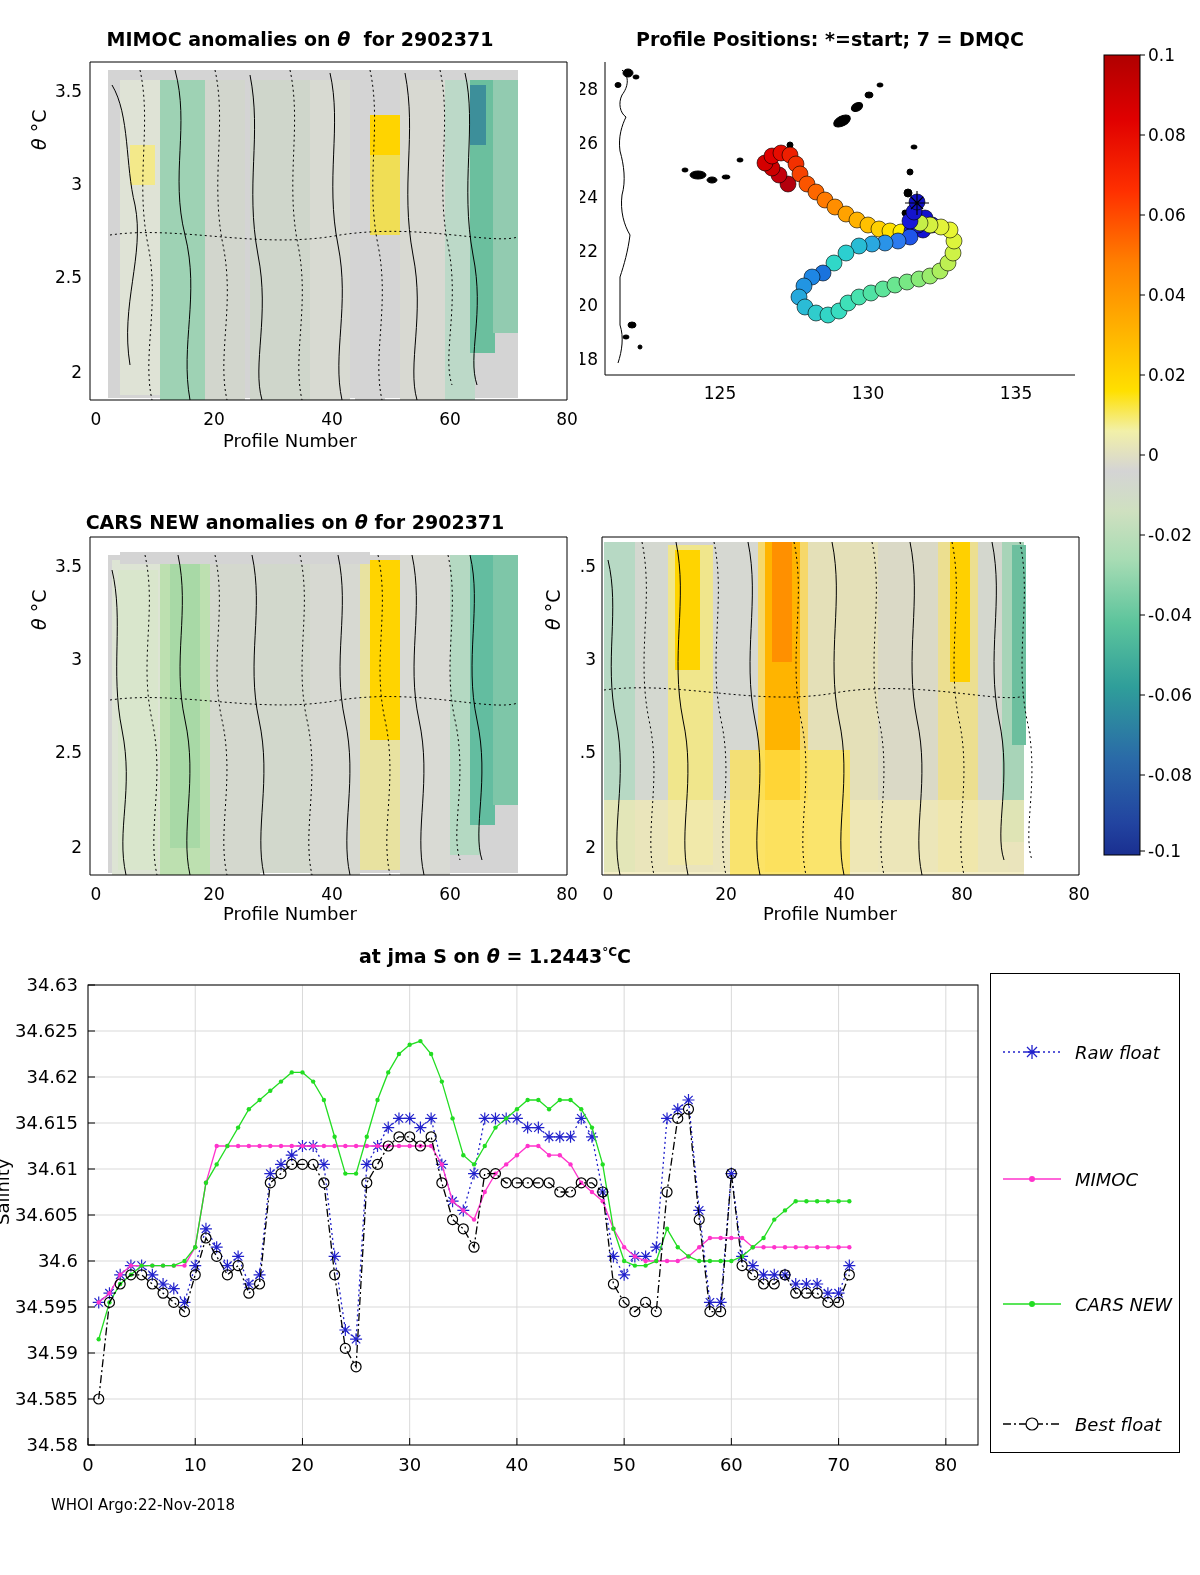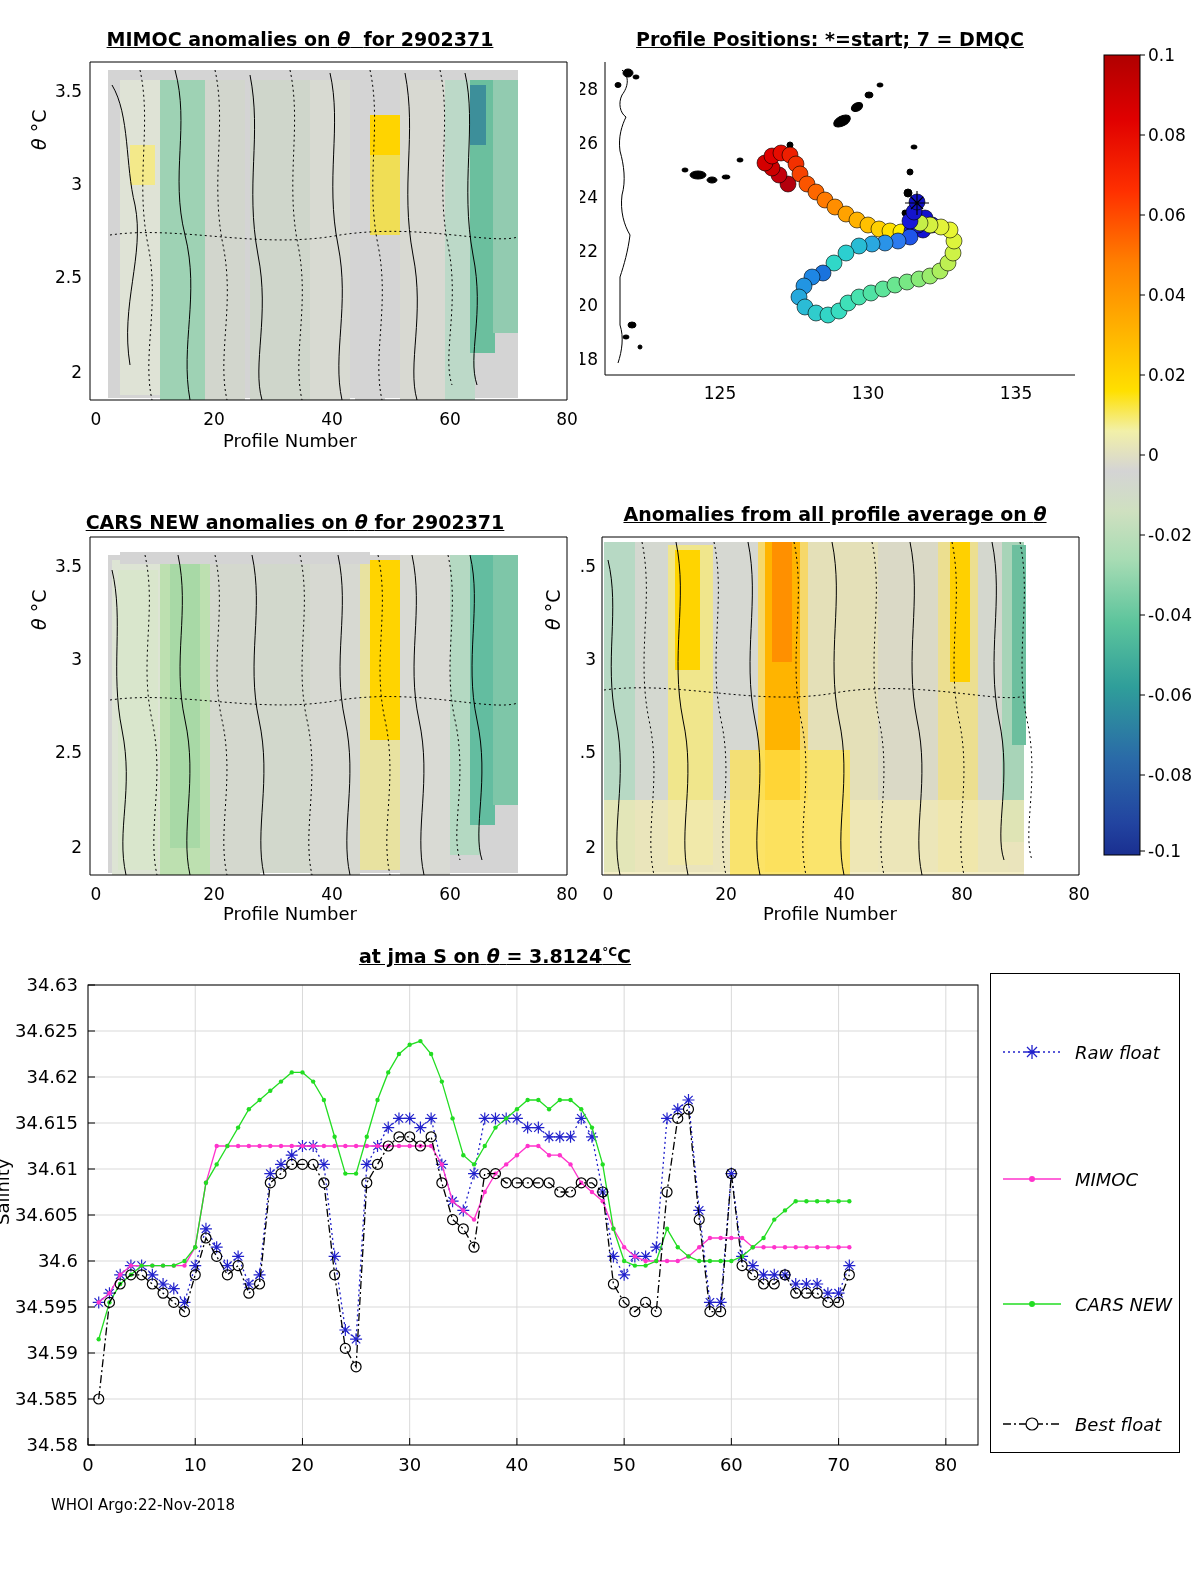--- a/index.html
+++ b/index.html
@@ -1,18 +1,18 @@
 <!DOCTYPE html>
 <html><head>
 <meta charset="utf-8">
 <style>
   html,body{margin:0;padding:0;background:#ffffff;}
   body{width:1200px;height:1575px;font-family:"DejaVu Sans",sans-serif;color:#000;position:relative;overflow:hidden;}
   .fig{position:absolute;}
-  .title{font-weight:bold;font-size:19px;text-align:center;text-decoration:underline;}
+  .title{font-weight:bold;font-size:19px;text-align:center;}
   .axlabel{font-size:18px;}
   .italic{font-style:italic;}
   svg{display:block;}
   .legendbox{position:absolute;border:1px solid #000;box-sizing:border-box;background:#fff;font-style:italic;}
   .footer{position:absolute;font-size:15px;}
 </style>
 </head>
 <body>
 
 <div class="fig" style="left:0;top:0;width:580px;height:470px;">
@@ -311,24 +311,20 @@
       <text x="82" y="353">2</text>
       <text x="82" y="258">2.5</text>
       <text x="82" y="165">3</text>
       <text x="82" y="72">3.5</text>
     </g>
   </svg>
   <div class="axlabel" style="position:absolute;left:0;top:428px;width:580px;text-align:center;">Profile Number</div>
 </div>
 
 <div class="fig" style="left:580px;top:475px;width:520px;height:460px;">
-  <div class="title" style="position:absolute;left:0;top:28px;width:510px;">
-    <span>Anomalies from all profile average on</span>
-    <span class="italic">θ</span>
-  </div>
   <div style="position:absolute;left:-38px;top:155px;transform:rotate(-90deg);transform-origin:left top;font-size:19px;">
     <span class="italic">θ</span>
     <span>°C</span>
   </div>
   <svg width="520" height="420" style="position:absolute;left:0;top:25px;">
     <defs>
         <clipPath id="clipC">
           <rect x="22" y="37" width="477" height="338"></rect>
         </clipPath>
       </defs>
@@ -387,21 +383,21 @@
       <text x="16" y="72">3.5</text>
     </g>
   </svg>
   <div class="axlabel" style="position:absolute;left:0;top:428px;width:500px;text-align:center;">Profile Number</div>
 </div>
 
 <div class="fig" style="left:0;top:935px;width:1200px;height:600px;">
   <div class="title" style="position:absolute;left:0;top:10px;width:990px;">
     <span>at jma S on</span>
     <span class="italic">θ</span>
-    <span>= 3.8124</span><sup style="font-size:12px;">°C</sup>C
+    <span>= 1.2443</span><sup style="font-size:12px;">°C</sup>C
   </div>
   <div style="position:absolute;left:-8px;top:290px;transform:rotate(-90deg);transform-origin:left top;font-size:18px;">Salinity</div>
   <svg id="sal-svg" width="1200" height="560" style="position:absolute;left:0;top:40px;">
       <line x1="88" y1="470" x2="978" y2="470" stroke="#d9d9d9" stroke-width="1"></line>
       <line x1="88" y1="423.9999999999804" x2="978" y2="423.9999999999804" stroke="#d9d9d9" stroke-width="1"></line>
       <line x1="88" y1="377.9999999999608" x2="978" y2="377.9999999999608" stroke="#d9d9d9" stroke-width="1"></line>
       <line x1="88" y1="332.00000000000654" x2="978" y2="332.00000000000654" stroke="#d9d9d9" stroke-width="1"></line>
       <line x1="88" y1="285.9999999999869" x2="978" y2="285.9999999999869" stroke="#d9d9d9" stroke-width="1"></line>
       <line x1="88" y1="240.00000000003268" x2="978" y2="240.00000000003268" stroke="#d9d9d9" stroke-width="1"></line>
       <line x1="88" y1="194.00000000001307" x2="978" y2="194.00000000001307" stroke="#d9d9d9" stroke-width="1"></line>

